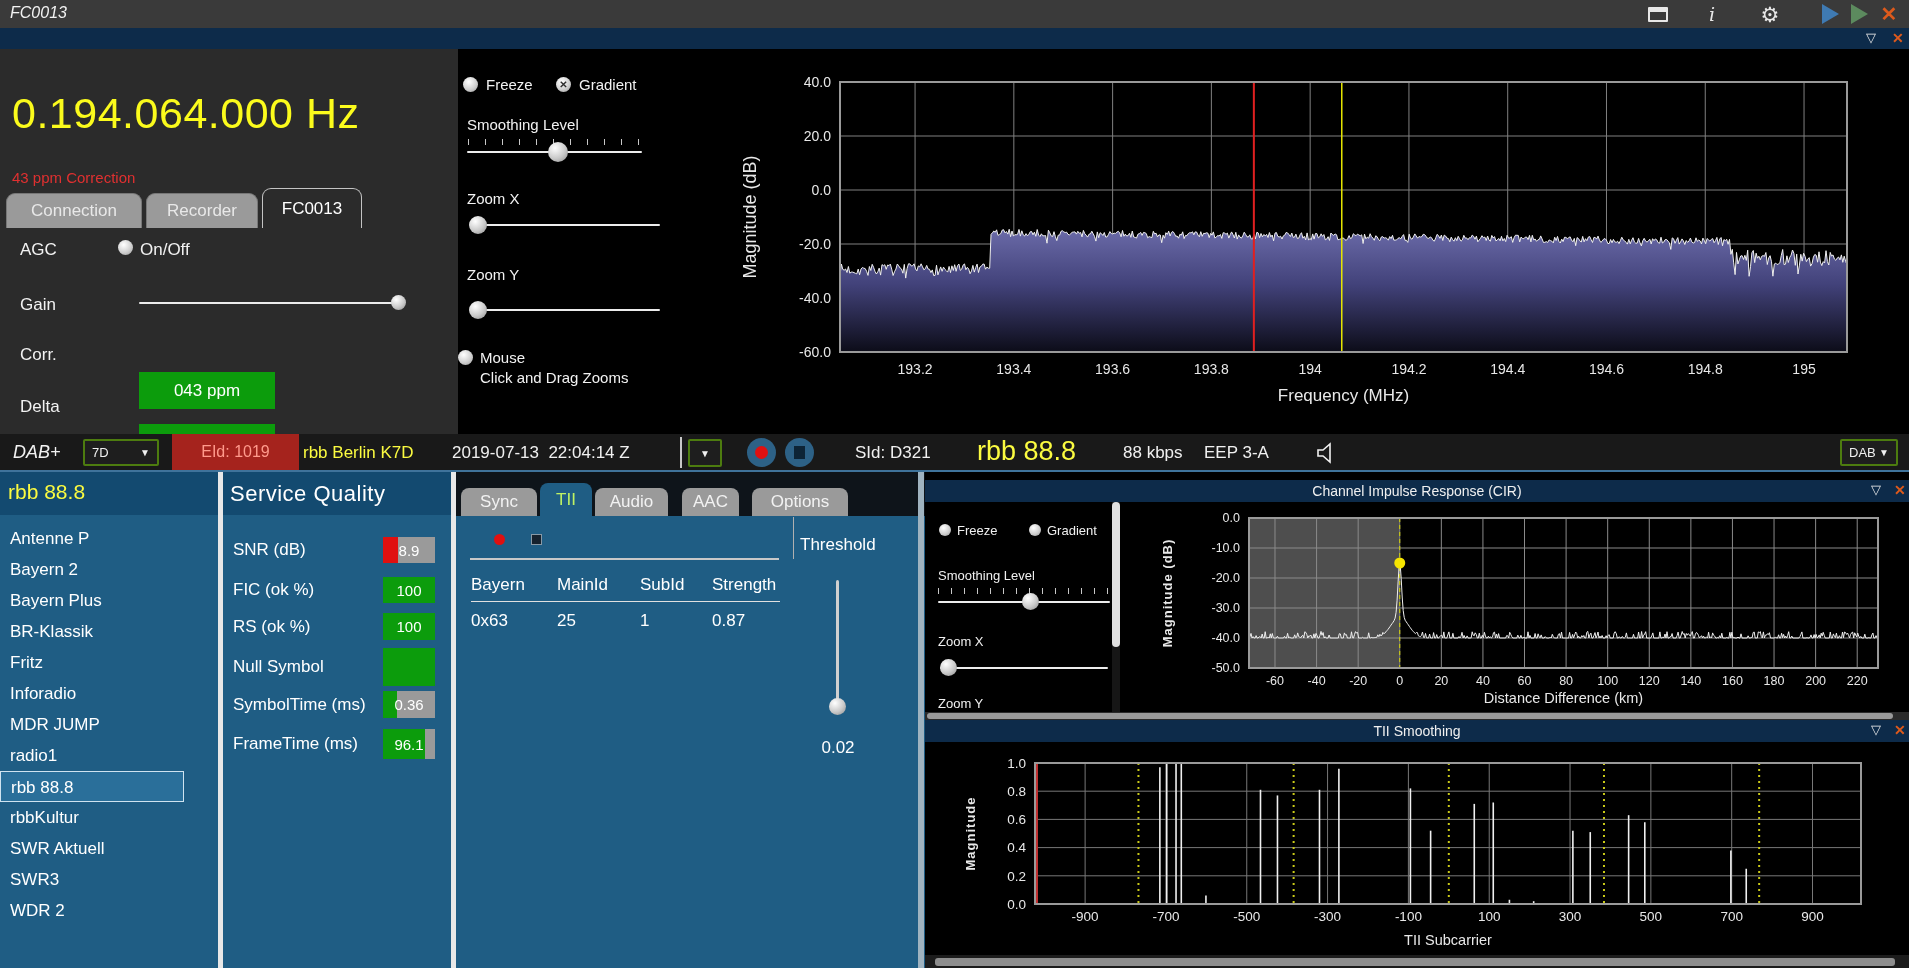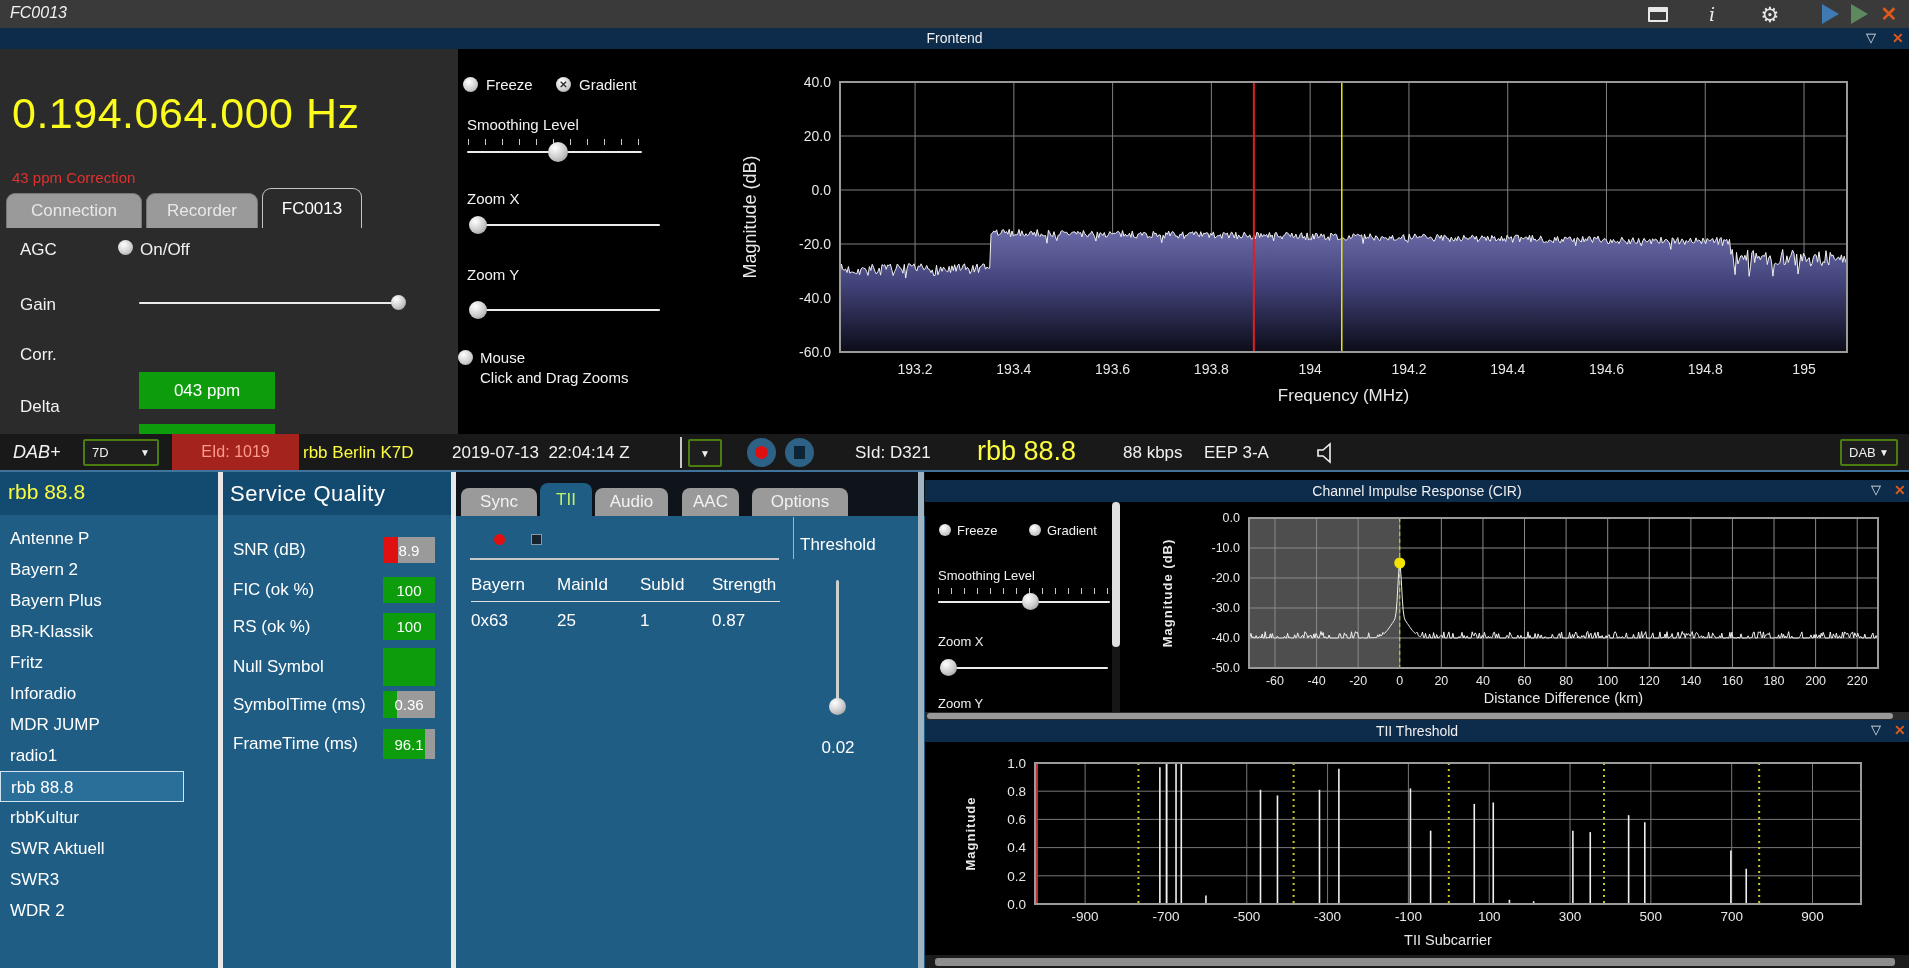--- a/index.html
+++ b/index.html
@@ -142,21 +142,20 @@
       </div>
     <div class="tb-icon" style="left:1847px">
         <div class="tri tri-green"></div>
       </div>
     <div class="tb-icon" style="left:1877px">
         <span class="x-orange">✕</span>
       </div>
   </div>
 
   <div class="fe-header">
-    <span class="fe-title">Frontend</span>
     <span class="hdr-collapse" style="left:1866px">▽</span>
     <span class="hdr-close" style="left:1892px">✕</span>
   </div>
 
   <div class="tuner-panel">
     <div class="freq">0.194.064.000 Hz</div>
     <div class="corr-warn">43 ppm Correction</div>
     <div class="tuner-tabs" id="tuner-tabs">
         <div class="ttab" style="left: 6px; width: 136px;">Connection</div>
         <div class="ttab" style="left: 146px; width: 112px;">Recorder</div>
@@ -461,21 +460,21 @@
           <text x="732.2066115702479" y="183" text-anchor="middle" font-size="12.5">220</text>
           <text x="47" y="91" text-anchor="middle" font-size="13" transform="rotate(-90 47 91)" font-weight="bold" letter-spacing="1">Magnitude (dB)</text>
           <text x="438.5" y="201" text-anchor="middle" font-size="14.5">Distance Difference (km)</text>
         </svg>
     </div>
     <div class="hscroll" style="top:240px; height:8px;">
       <div class="hthumb" style="left:2px; top:1px; width:966px; height:6px;"></div>
     </div>
 
     <div class="panel-hdr tii-hdr">
-      <span class="ph-title">TII Threshold</span>
+      <span class="ph-title">TII Smoothing</span>
       <span class="hdr-collapse" style="left:946px">▽</span>
       <span class="hdr-close" style="left:969px">✕</span>
     </div>
     <div class="tii-body">
       <svg id="tii-svg" class="chart-svg" style="left:0; top:0;" width="984" height="213">
           <rect x="0" y="0" width="984" height="213" fill="#000"></rect>
           <line x1="160.1095890410959" y1="21" x2="160.1095890410959" y2="162" stroke="#787878" stroke-width="1"></line>
           <line x1="240.93150684931507" y1="21" x2="240.93150684931507" y2="162" stroke="#787878" stroke-width="1"></line>
           <line x1="321.7534246575342" y1="21" x2="321.7534246575342" y2="162" stroke="#787878" stroke-width="1"></line>
           <line x1="402.5753424657534" y1="21" x2="402.5753424657534" y2="162" stroke="#787878" stroke-width="1"></line>

